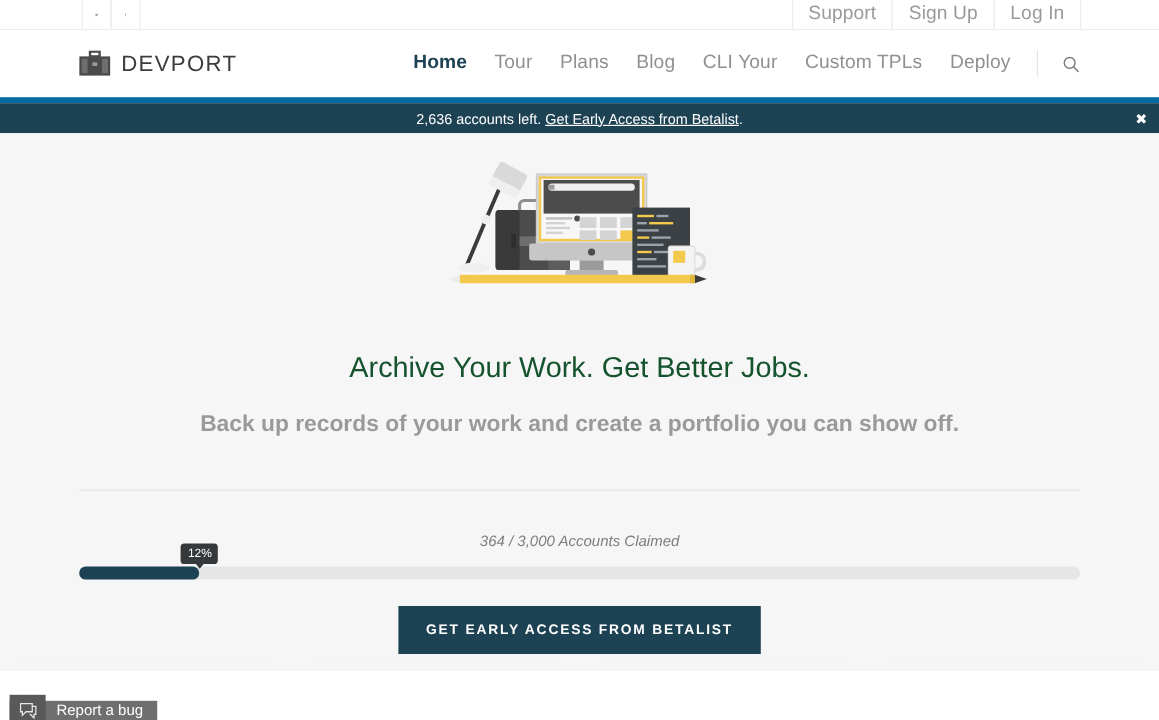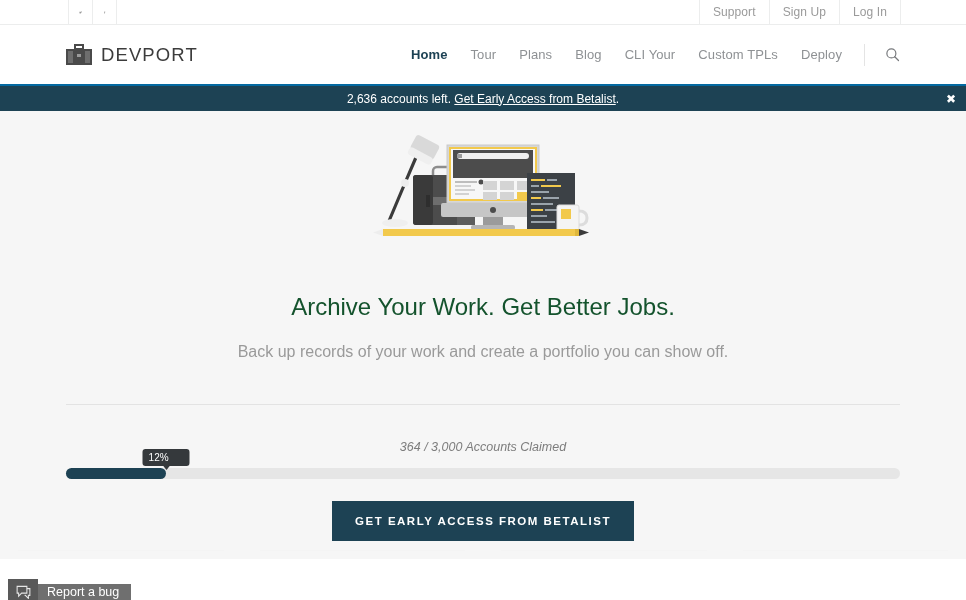--- a/index.html
+++ b/index.html
@@ -21,45 +21,45 @@
   }
   .topbar-left { display: flex; margin-left: 68px; }
   .topbar-right { display: flex; margin-left: auto; margin-right: 66px; }
   .tb-cell {
     display: flex; align-items: center; justify-content: center;
     padding: 0 13px;
     border-left: 1px solid #eceded;
     border-right: 1px solid #eceded;
     margin-right: -1px;
     color: #9a9a9a;
-    font-size: 12px;
+    font-size: 16px;
     letter-spacing: .1px;
   }
   .tb-social { padding: 0 10px; width: 25px; }
   .tb-social svg { display: block; }
 
   
   .header {
     height: 61px;
     background: #ffffff;
     display: flex;
     align-items: center;
-    border-bottom: 2px solid #0369a1;
+    border-bottom: 5px solid #0369a1;
   }
   .brand { display: flex; align-items: center; margin-left: 66px; }
   .brand-icon { width: 26px; height: 22px; position: relative; margin-right: 9px; }
   .brand-name {
     font-size: 18.5px;
     letter-spacing: 1.1px;
     color: #3c3c3c;
     font-weight: 400;
   }
   .nav { margin-left: auto; margin-right: 66px; display: flex; align-items: center; }
   .nav a {
-    font-size: 13px;
+    font-size: 16px;
     color: #8e9194;
     text-decoration: none;
     margin-left: 23px;
     letter-spacing: .1px;
   }
   .nav a:first-child { margin-left: 0; }
   .nav a.active { color: #1d4254; font-weight: bold; }
   .nav-sep { width: 1px; height: 22px; background: #e4e4e4; margin-left: 22px; }
   .nav-search { margin-left: 20px; display: flex; align-items: center; cursor: pointer; }
 
@@ -92,24 +92,24 @@
 
   .headline {
     text-align: center;
     font-size: 24px;
     color: #14532d;
     margin-top: 50px;
     font-weight: 400;
   }
   .subheadline {
     text-align: center;
-    font-size: 16px;
+    font-size: 19px;
     color: #9a9a9a;
     margin-top: 22px;
-    font-weight: 400;
+    font-weight: 700;
   }
   .divider {
     height: 1px;
     background: #e3e3e3;
     margin: 43px 66px 0 66px;
   }
   .claimed {
     text-align: center;
     font-size: 12.5px;
     color: #7d7d7d;
@@ -133,21 +133,21 @@
     background: #1d4254; border-radius: 6px;
   }
   .progress-tip {
     position: absolute;
     left: 12%;
     transform: translateX(-50%);
     top: -19px;
     background: #35393c;
     color: #ffffff;
     font-size: 10px;
-    padding: 3px 21px 3px 6px;
+    padding: 3px 5px 3px 6px;
     border-radius: 3px;
     white-space: nowrap;
   }
   .progress-tip:after {
     content: "";
     position: absolute;
     left: 50%; margin-left: -4px; bottom: -4px;
     border-left: 4px solid transparent;
     border-right: 4px solid transparent;
     border-top: 5px solid #35393c;

